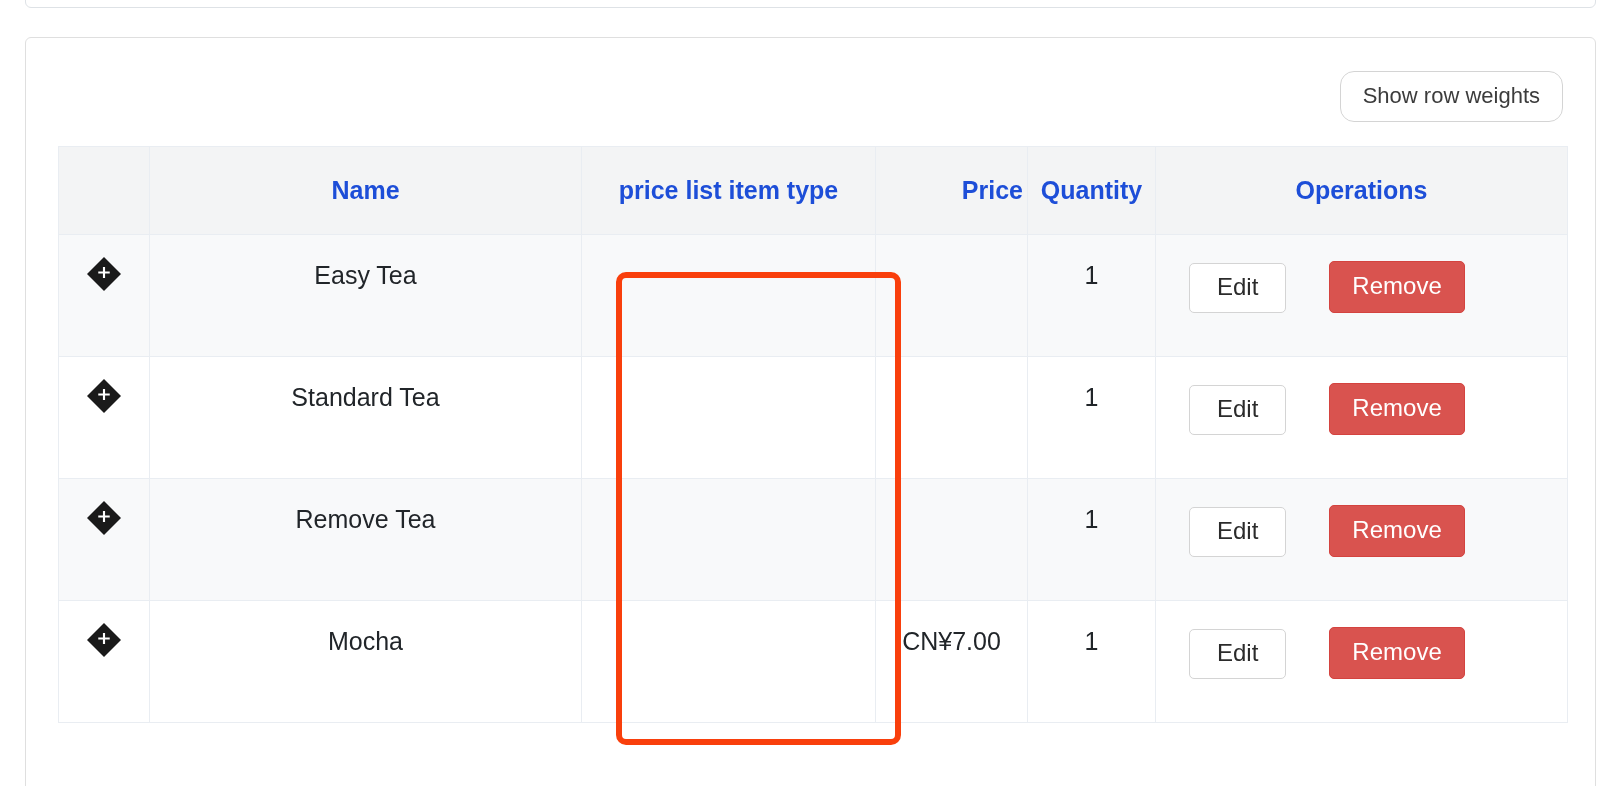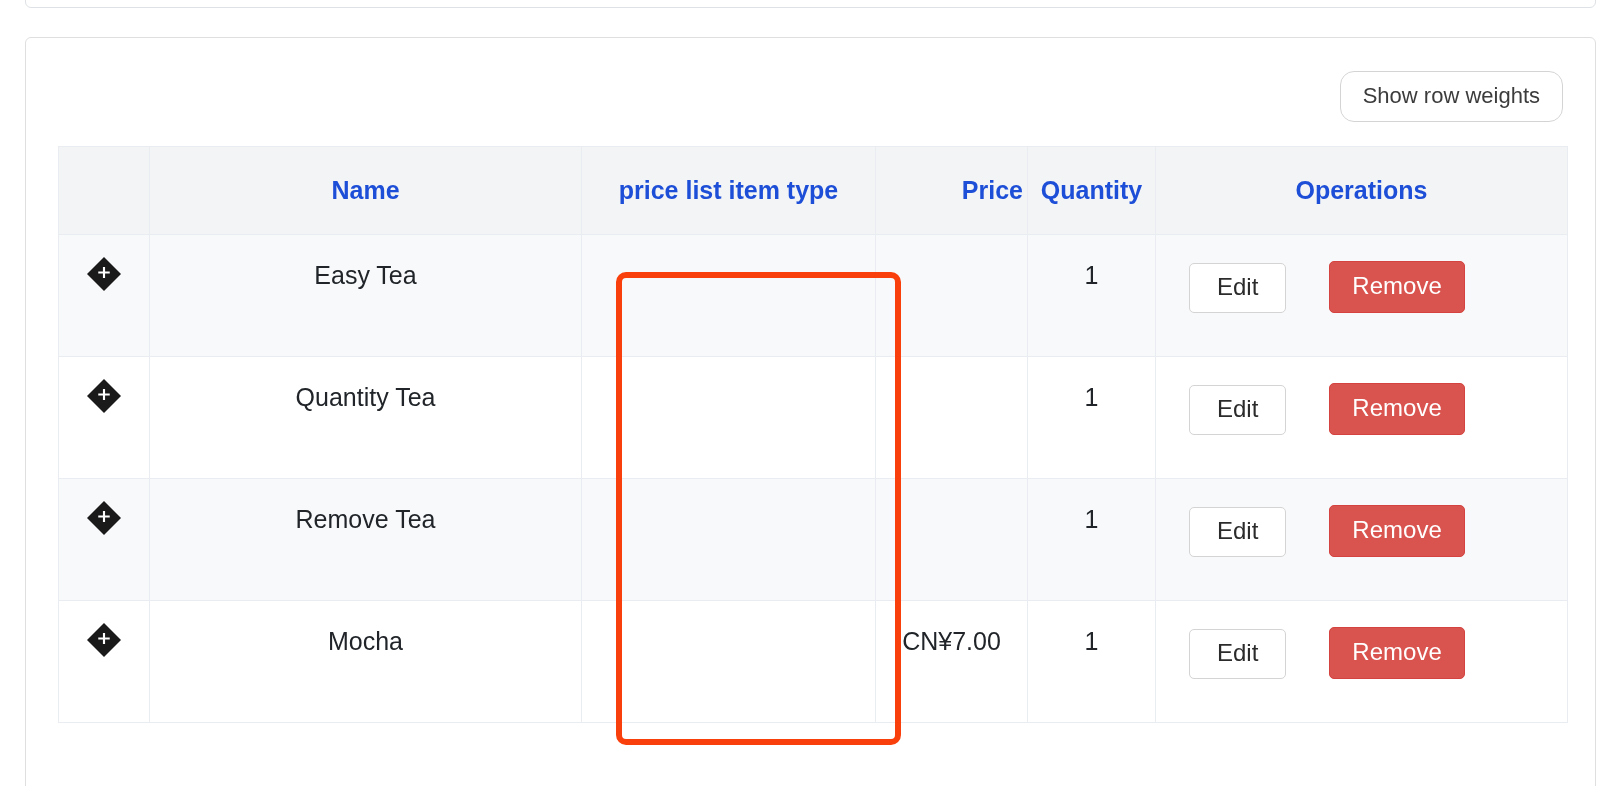--- a/index.html
+++ b/index.html
@@ -217,21 +217,21 @@
               </div>
             </td>
           </tr>
           <tr class="even">
             <td class="c-handle"><span><svg class="move-icon" viewBox="0 0 32 32">
                   <path fill="#1a1a1a" d="M16 0 32 16 16 32 0 16Z"></path>
                   <path fill="#ffffff" d="M14.2 6.8h3.6v6.4h6.4v3.6h-6.4v6.4h-3.6v-6.4H7.8v-3.6h6.4z" opacity="0"></path>
                   <path fill="#ffffff" d="M15 9.4h2v4.2h4.4v2H17v4.2h-2v-4.2h-4.4v-2H15z"></path>
                   <path fill="#ffffff" d="M16 4.6 19.2 8.2h-6.4z" opacity="0"></path>
                 </svg></span></td>
-            <td class="c-name">Quantity Tea</td>
+            <td class="c-name">Standard Tea</td>
             <td class="c-type"></td>
             <td class="c-price"></td>
             <td class="c-qty">1</td>
             <td class="c-ops">
               <div class="ops-wrap">
                 <button class="btn-edit">Edit</button>
                 <button class="btn-remove">Remove</button>
               </div>
             </td>
           </tr>

